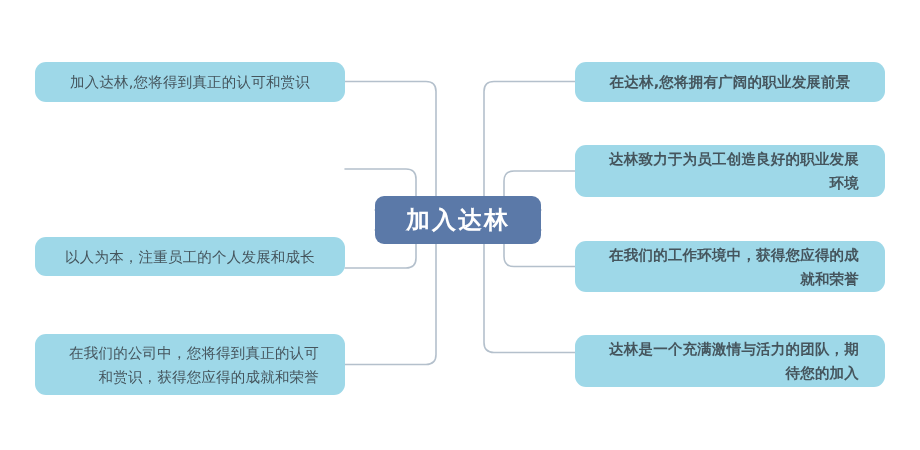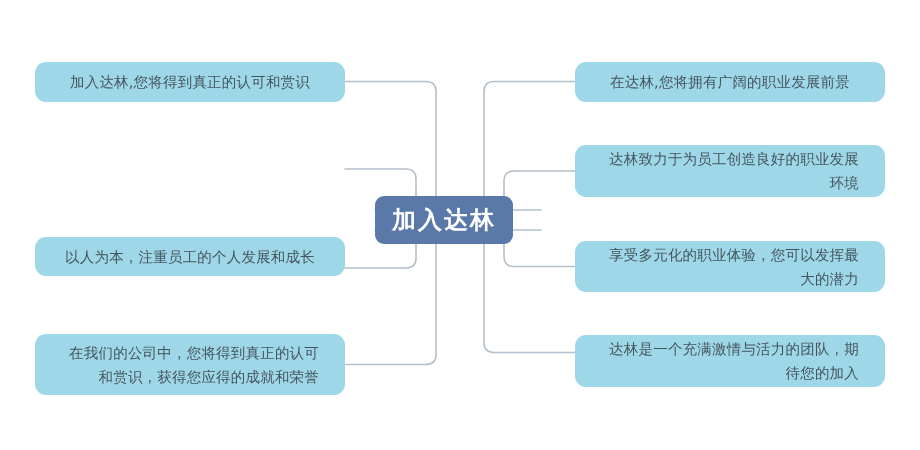--- a/index.html
+++ b/index.html
@@ -56,36 +56,36 @@
     text-align: center;
   }
   .node.two-line .txt {
     text-align: right;
   }
   #center-node {
     position: absolute;
     box-sizing: border-box;
     left: 375px;
     top: 196px;
-    width: 138px;
+    width: 166px;
     height: 48px;
     background: #5b79a8;
     border-radius: 9px;
     color: #ffffff;
     font-size: 24px;
     font-weight: bold;
     letter-spacing: 2px;
     display: flex;
     align-items: center;
     justify-content: center;
     z-index: 5;
   }
   
   .left  { left: 35px;  width: 310px; }
-  .right { left: 575px; width: 310px; }
+  .right { left: 575px; width: 310px; font-weight: bold; }
 </style>
 </head>
 <body>
 
 <div id="canvas">
 
   <svg id="connectors" viewBox="0 0 920 450" width="920" height="450" xmlns="http://www.w3.org/2000/svg">
     <g fill="none" stroke="#b4c0cc" stroke-width="1.6" stroke-linecap="round" stroke-linejoin="round">
 
       <path d="M 345 81.5 L 426 81.5 Q 436 81.5 436 91.5 L 436 210 L 375 210"></path>
@@ -121,20 +121,20 @@
 
   <div class="node right one-line" style="top:62px; height:40px;">
     <span class="txt">在达林,您将拥有广阔的职业发展前景</span>
   </div>
 
   <div class="node right two-line" style="top:145px; height:52px;">
     <span class="txt">达林致力于为员工创造良好的职业发展环境</span>
   </div>
 
   <div class="node right two-line" style="top:241px; height:51px;">
-    <span class="txt">享受多元化的职业体验，您可以发挥最大的潜力</span>
+    <span class="txt">在我们的工作环境中，获得您应得的成就和荣誉</span>
   </div>
 
   <div class="node right two-line" style="top:335px; height:52px;">
     <span class="txt">达林是一个充满激情与活力的团队，期待您的加入</span>
   </div>
 
 </div>
 
 </body></html>

